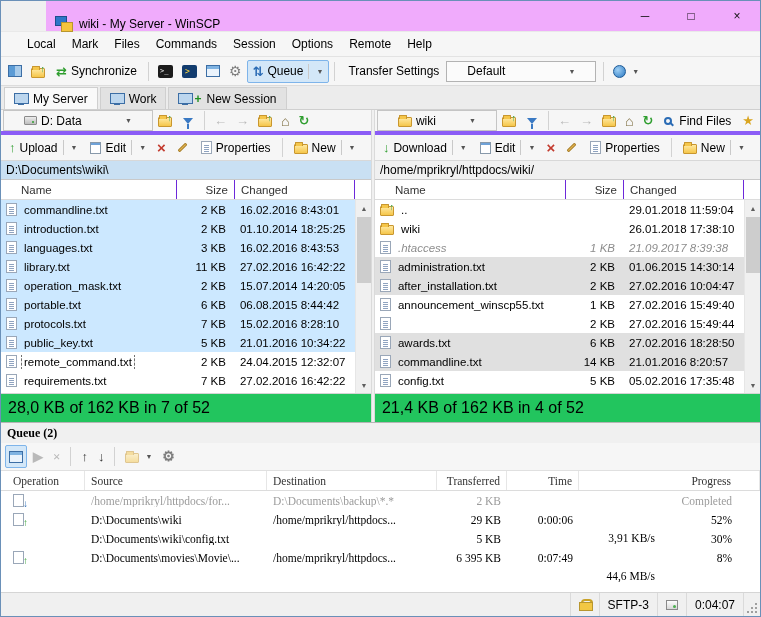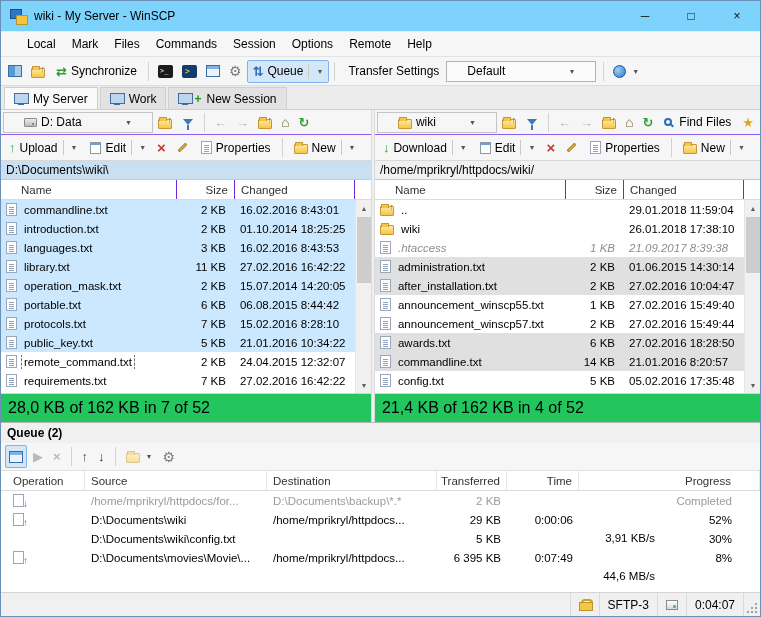--- a/index.html
+++ b/index.html
@@ -1,20 +1,20 @@
 <!DOCTYPE html>
 <html><head>
 <meta charset="utf-8">
 <style>
 *{box-sizing:border-box;margin:0;padding:0;}
 body{font-family:"Liberation Sans","DejaVu Sans",sans-serif;background:#ffffff;}
 .window{width:761px;height:617px;border:1px solid #6a90b8;background:#f0f0f0;display:flex;flex-direction:column;font-size:12px;color:#000;overflow:hidden;position:relative;}
 
 
-.titlebar{height:30px;background:#7dd3fc;display:flex;align-items:center;flex:0 0 30px;}
+.titlebar{height:30px;background:#f0abfc;display:flex;align-items:flex-end;flex:0 0 30px;margin-left:45px;}
 .app-icon{width:17px;height:16px;margin:0 7px 0 9px;position:relative;flex:0 0 auto;}
 .app-icon::before{content:"";position:absolute;left:0;top:1px;width:10px;height:8px;background:#2e75c8;border:1px solid #1d4e8c;}
 .app-icon::after{content:"";position:absolute;left:6px;top:7px;width:10px;height:8px;background:#f6c53d;border:1px solid #b8962e;}
 .title-text{font-size:12px;}
 .win-controls{margin-left:auto;display:flex;height:100%;}
 .win-btn{width:46px;height:100%;display:flex;align-items:center;justify-content:center;font-size:12px;color:#111;}
 
 
 .menubar{height:25px;background:#f6f6f6;display:flex;align-items:center;padding-left:18px;border-top:1px solid #e9e9e9;flex:0 0 25px;}
 .mi{padding:3px 8px;}
@@ -76,21 +76,21 @@
 .mon::after{content:"";position:absolute;left:4px;bottom:0;width:6px;height:2px;background:#3c6ea5;}
 .plus{color:#1f8f1f;font-weight:bold;font-size:12px;margin-left:-3px;}
 
 
 .panels{display:flex;flex:0 0 312px;background:#f0f0f0;}
 .panel{display:flex;flex-direction:column;background:#fff;}
 .panel.left{width:378px;}
 .panel.right{flex:1;}
 .vsplit{width:4px;background:#f0f0f0;border-left:1px solid #dadada;border-right:1px solid #dadada;flex:0 0 4px;}
 .ploc,.pcmd{height:25px;background:#f6f6f6;display:flex;align-items:center;padding:0 2px;flex:0 0 25px;gap:1px;}
-.ploc{border-bottom:1px solid #8b5cf6;}
+.ploc{border-bottom:4px solid #8b5cf6;}
 .combo{height:21px;display:flex;align-items:center;gap:4px;padding:0 20px;border:1px solid #c5c5c5;background:#f6f6f6;}
 .combo.ts{width:150px;justify-content:space-between;background:#fbfbfb;border-color:#b3b3b3;margin-right:2px;}
 .combo .lbl{white-space:nowrap;}
 .ppath{height:20px;display:flex;align-items:center;padding:0 5px;background:#f0f0f0;border-top:1px solid #d8d8d8;border-bottom:1px solid #c9c9c9;flex:0 0 20px;white-space:nowrap;overflow:hidden;}
 .ppath.active{background:#c9e0f3;}
 .phead{height:20px;display:flex;background:#fff;border-bottom:1px solid #dcdcdc;font-size:11.5px;color:#333;flex:0 0 20px;padding-right:16px;}
 .hc{display:flex;align-items:center;padding:0 6px;border-right:1px solid #6d28d9;}
 .c-name{flex:1;padding-left:20px;}
 .c-size{width:58px;justify-content:flex-end;}
 .c-changed{width:120px;}
@@ -104,21 +104,21 @@
 .sel-r{background:#e0e0e0;}
 .hid .fnm,.hid .fsize,.hid .fchanged{color:#8d8d8d;font-style:italic;}
 .focus .fnm{outline:1px dashed #707070;}
 .sb{position:absolute;top:0;right:0;width:16px;height:100%;background:#f0f0f0;border-left:1px solid #e6e6e6;}
 .sb-a{position:absolute;left:0;width:16px;height:16px;display:flex;align-items:center;justify-content:center;font-size:7px;color:#5e5e5e;}
 .sb-a.down{bottom:0;}
 .thumb{position:absolute;left:1px;width:14px;background:#cdcdcd;}
 .pstat{height:22px;background:#22c55e;border-top:1px solid #d5d5d5;display:flex;align-items:center;padding:14px 7px;font-size:16px;flex:0 0 22px;}
 
 
-.queue{flex:1 1 auto;display:flex;flex-direction:column;background:#fff;border-top:1px solid #b5b5b5;min-height:0;}
+.queue{flex:1 1 auto;display:flex;flex-direction:column;background:#fff;border-top:1px solid #b5b5b5;min-height:0;font-family:Liberation Serif, serif;}
 .qtitle{height:20px;display:flex;align-items:center;padding:0 6px;font-weight:bold;background:#f0f0f0;flex:0 0 20px;}
 .qtools{height:28px;background:#f6f6f6;display:flex;align-items:center;padding:0 4px;gap:2px;border-bottom:1px solid #e0e0e0;flex:0 0 28px;}
 .qhead{height:20px;display:flex;background:#fff;border-bottom:1px solid #dcdcdc;font-size:11.5px;color:#333;flex:0 0 20px;}
 .qh{display:flex;align-items:center;padding:0 6px;border-right:1px solid #e6e6e6;}
 .qrows{flex:1;background:#fff;}
 .qrow{height:19px;display:flex;align-items:center;font-size:11.5px;}
 .qc{padding:0 6px;white-space:nowrap;overflow:hidden;}
 .qop{width:84px;display:flex;align-items:center;padding-left:12px;flex:0 0 84px;}
 .qsrc{width:182px;flex:0 0 182px;}
 .qdst{width:170px;flex:0 0 170px;}
@@ -513,21 +513,20 @@
               <span class="fname">
                 <span class="ficon file"></span>
                 <span class="fnm">announcement_winscp55.txt</span>
               </span>
               <span class="fsize">1 KB</span>
               <span class="fchanged">27.02.2016 15:49:40</span>
             </div>
             <div class="frow">
               <span class="fname">
                 <span class="ficon file"></span>
-                <span class="fnm">announcement_winscp57.txt</span>
               </span>
               <span class="fsize">2 KB</span>
               <span class="fchanged">27.02.2016 15:49:44</span>
             </div>
             <div class="frow sel-r">
               <span class="fname">
                 <span class="ficon file"></span>
                 <span class="fnm">awards.txt</span>
               </span>
               <span class="fsize">6 KB</span>

